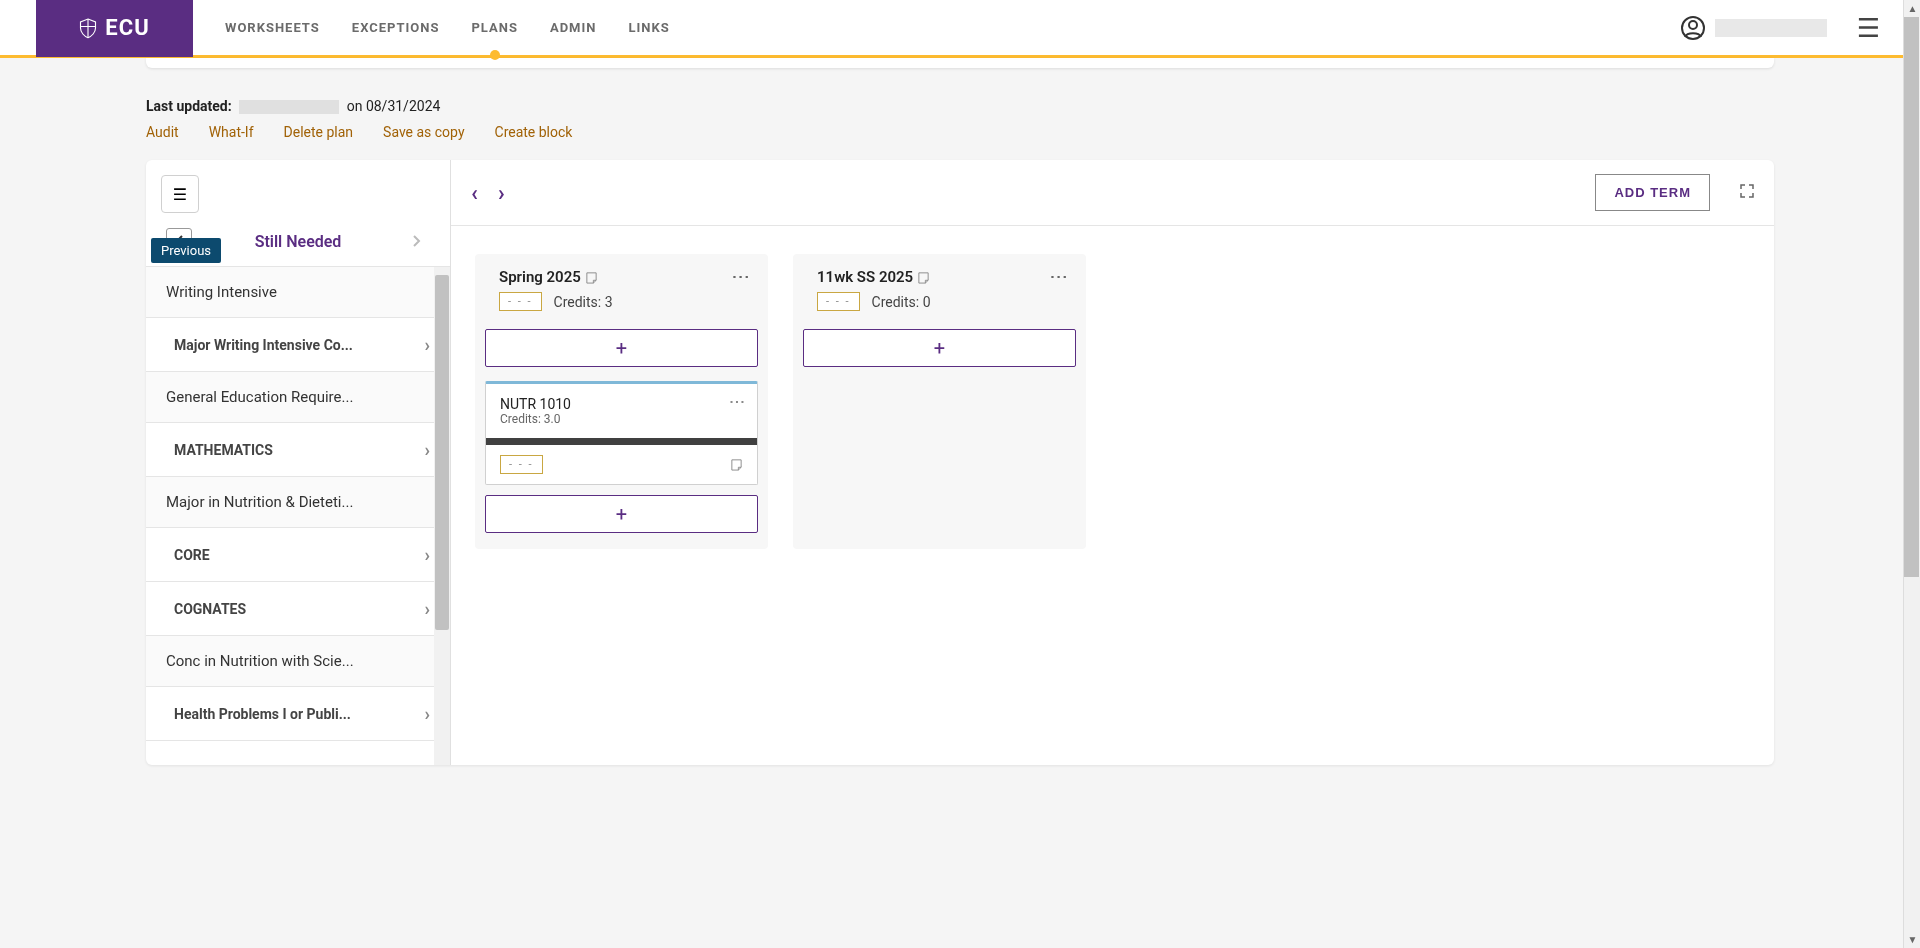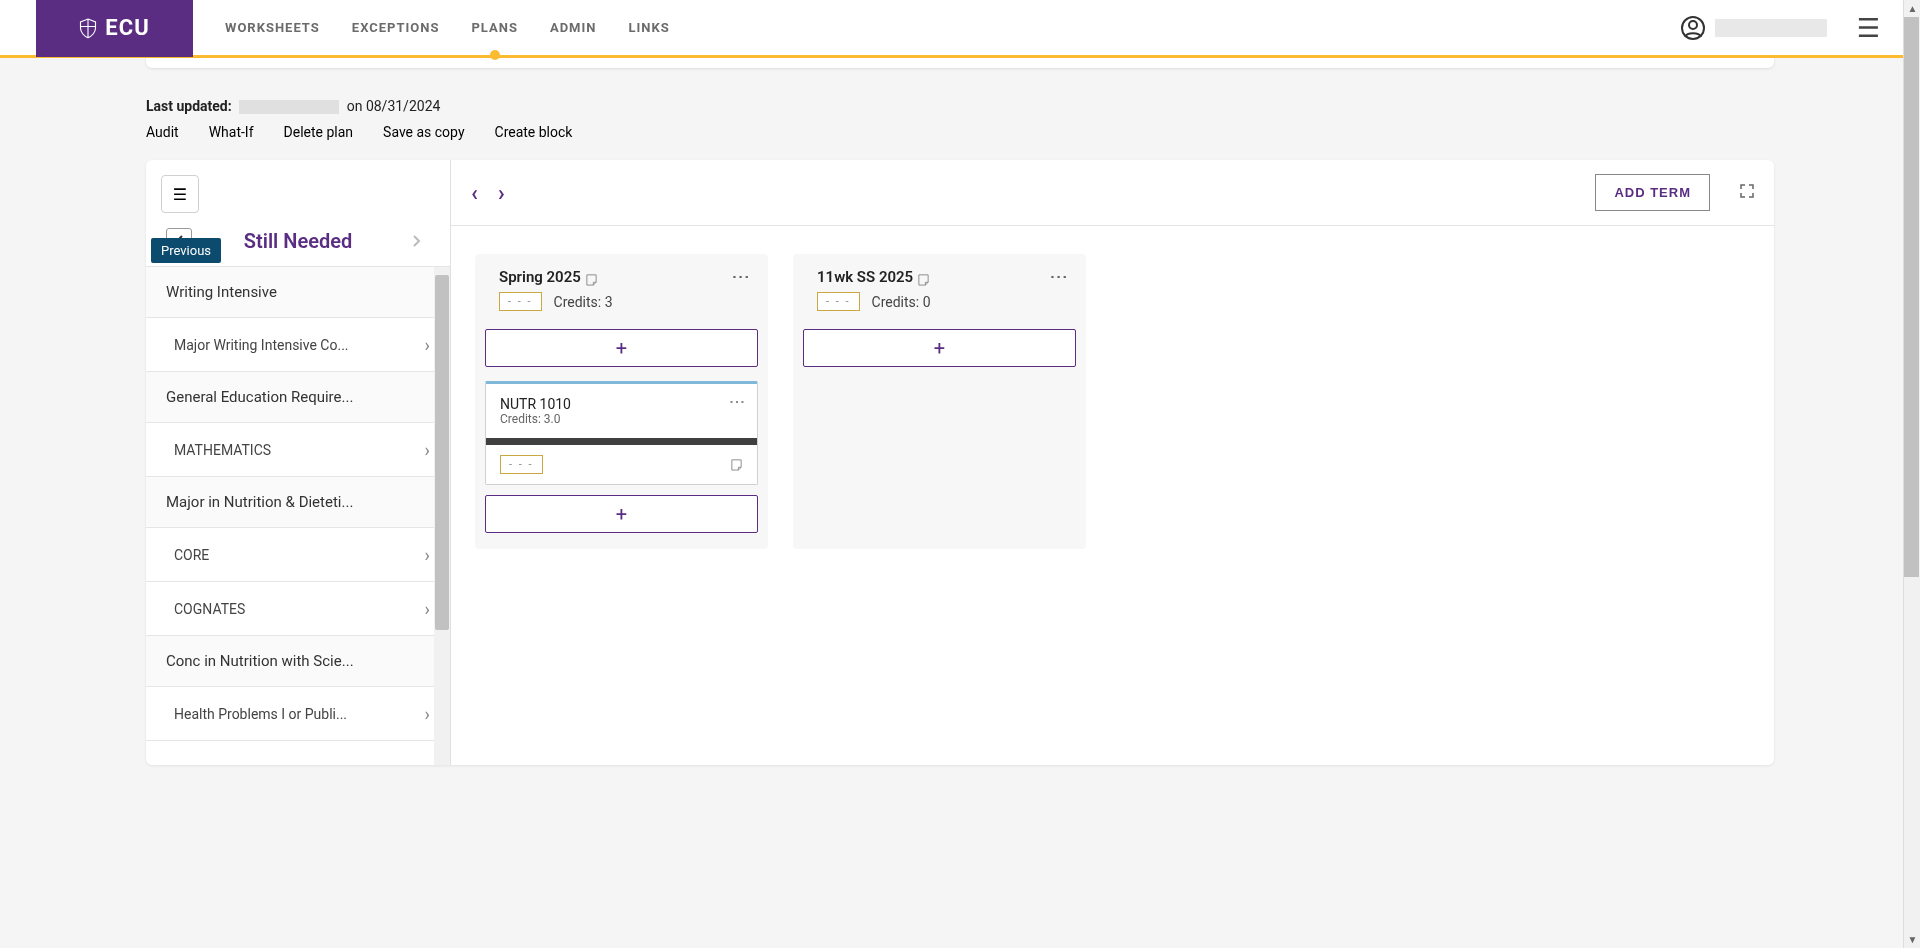--- a/index.html
+++ b/index.html
@@ -20,51 +20,51 @@
 .header-right { display: flex; align-items: center; gap: 10px; padding-right: 40px; }
 .user-icon-wrapper { width: 24px; height: 24px; }
 .user-search { width: 112px; height: 18px; background: #e8e8e8; border: none; }
 .hamburger-icon { font-size: 26px; color: #444; cursor: pointer; margin-left: 20px; }
 
 .content-band { height: 10px; background: #fff; margin: 0 146px 0 146px; border-radius: 0 0 6px 6px; box-shadow: 0 1px 3px rgba(0,0,0,0.1); }
 
 .meta-row { margin: 30px 146px 0 146px; font-size: 14px; color: #222; }
 .meta-row .redacted { display: inline-block; width: 100px; height: 14px; background: #e0e0e0; vertical-align: middle; margin: 0 4px; }
 .actions-row { margin: 10px 146px 0 146px; display: flex; gap: 30px; }
-.action-link { color: #000000; font-size: 14px; cursor: pointer; }
+.action-link { color: #a16207; font-size: 14px; cursor: pointer; }
 
 .main-panel { margin: 20px 146px 0 146px; background: #fff; border-radius: 6px; box-shadow: 0 1px 3px rgba(0,0,0,0.08); display: flex; height: 605px; overflow: hidden; }
 .sidebar { width: 305px; border-right: 1px solid #e0e0e0; display: flex; flex-direction: column; position: relative; }
 .sidebar-top { padding: 15px; }
 .sidebar-menu-btn { width: 38px; height: 38px; border: 1px solid #d0d0d0; border-radius: 4px; background: #fff; display: flex; align-items: center; justify-content: center; font-size: 16px; cursor: pointer; }
 .sidebar-nav { display: flex; align-items: center; justify-content: space-between; padding: 0 20px 12px 20px; position: relative; }
 .sidebar-nav-btn { width: 26px; height: 26px; border: 1px solid #999; border-radius: 3px; background: #fff; display: flex; align-items: center; justify-content: center; cursor: pointer; color: #333; }
 .sidebar-nav-btn.right-disabled { border: none; color: #bbb; }
-.sidebar-title { color: #5a2d82; font-weight: 600; font-size: 20px; }
+.sidebar-title { color: #5a2d82; font-weight: 600; font-size: 16px; }
 .tooltip { position: absolute; left: 5px; top: 78px; background: #0c4a6e; color: #fff; padding: 5px 10px; font-size: 13px; border-radius: 2px; z-index: 10; }
 .sidebar-list { flex: 1; overflow-y: auto; border-top: 1px solid #e5e5e5; position: relative; }
 .sidebar-scroll-track { position: absolute; right: 0; top: 0; width: 16px; height: 100%; background: #f1f1f1; }
 .sidebar-scroll-thumb { position: absolute; right: 1px; top: 8px; width: 14px; height: 355px; background: #c1c1c1; border-radius: 2px; }
 .list-header { padding: 16px 20px; font-size: 15px; color: #333; background: #fafafa; border-bottom: 1px solid #e5e5e5; }
-.list-item { padding: 16px 20px 16px 28px; font-size: 14px; color: #444; border-bottom: 1px solid #e5e5e5; display: flex; justify-content: space-between; align-items: center; cursor: pointer; }
+.list-item { padding: 16px 20px 16px 28px; font-size: 14px; color: #444; border-bottom: 1px solid #e5e5e5; display: flex; justify-content: space-between; align-items: center; cursor: pointer; font-weight: bold; }
 .list-item .chev { color: #888; font-size: 18px; }
 
 .plan-area { flex: 1; display: flex; flex-direction: column; }
 .plan-toolbar { display: flex; align-items: center; padding: 14px 20px; border-bottom: 1px solid #e5e5e5; }
 .plan-nav-arrows { display: flex; gap: 20px; }
 .plan-arrow { color: #5a2d82; font-size: 22px; cursor: pointer; font-weight: bold; }
 .plan-toolbar-spacer { flex: 1; }
 .add-term-btn { border: 1px solid #888; background: #fff; color: #5a2d82; font-weight: 600; letter-spacing: 1px; padding: 10px 18px; font-size: 13px; cursor: pointer; margin-right: 30px; }
 .expand-icon { color: #666; font-size: 16px; cursor: pointer; }
 
 .terms-row { display: flex; gap: 25px; padding: 28px 24px; }
 .term-col { width: 293px; background: #f7f7f7; border-radius: 4px; padding-bottom: 16px; }
 .term-header { display: flex; align-items: flex-start; padding: 14px 16px 8px 24px; position: relative; }
 .term-title-wrap { flex: 1; }
-.term-title-line { display: flex; align-items: flex-end; gap: 4px; }
+.term-title-line { display: flex; align-items: center; gap: 4px; }
 .term-title { font-weight: 600; font-size: 15px; color: #222; }
 .note-icon { width: 13px; height: 13px; }
 .term-credits-line { display: flex; align-items: center; gap: 12px; margin-top: 6px; }
 .dash-badge { border: 1px solid #c9a742; background: #fff; padding: 2px 8px; font-size: 11px; color: #888; letter-spacing: 2px; }
 .term-credits { font-size: 14px; color: #444; }
 .term-menu { color: #666; cursor: pointer; font-size: 18px; letter-spacing: -1px; writing-mode: vertical-rl; }
 .add-slot { margin: 10px 10px 0 10px; border: 1px solid #5a2d82; border-radius: 2px; height: 38px; display: flex; align-items: center; justify-content: center; color: #5a2d82; font-size: 20px; cursor: pointer; background: #fff; }
 .course-card { margin: 14px 10px 0 10px; background: #fff; border: 1px solid #d0d0d0; border-top: 3px solid #7fb8d8; border-radius: 2px; }
 .course-card-top { padding: 12px 14px; position: relative; border-bottom: 7px solid #404040; }
 .course-code { font-size: 14px; color: #222; }

